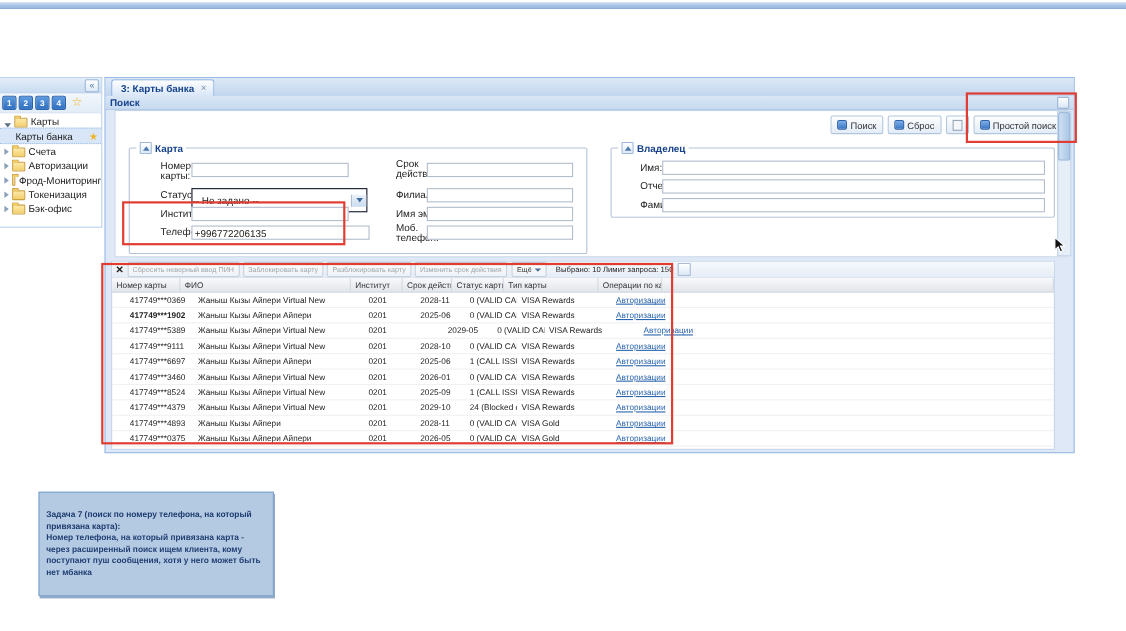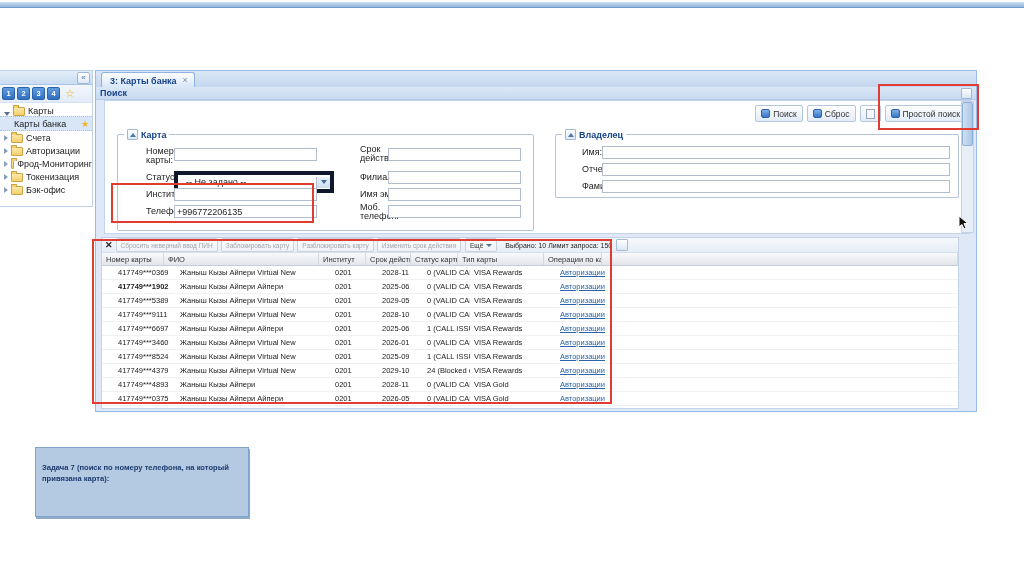--- a/index.html
+++ b/index.html
@@ -60,22 +60,22 @@
 
   .fieldset{position:absolute;border:1px solid #b5c4d8;border-radius:2px;background:#fff;}
   .legend{position:absolute;top:-6px;left:6px;background:#fff;padding:0 3px;display:flex;align-items:center;gap:3px;
     font-size:9px;font-weight:bold;color:#15428b;}
   .leg-tool{width:9px;height:9px;border:1px solid #9fb8d6;border-radius:1px;background:linear-gradient(#fff,#dce9f7);
     display:flex;align-items:center;justify-content:center;cursor:pointer;}
   .leg-arr{width:0;height:0;border-bottom:4px solid #4d79ab;border-left:3px solid transparent;border-right:3px solid transparent;}
   .flabel{position:absolute;font-size:9px;color:#222;line-height:9px;margin-left:20px;}
   .finput{position:absolute;height:13px;border:1px solid #b2bdcc;background:#fff;font-size:9px;
     font-family:"Liberation Sans",sans-serif;padding:0 2px;box-sizing:border-box;color:#222;}
-  .fselect{position:absolute;height:22px;border:4px solid #0f172a;background:#fff;font-size:9px;color:#222;
-    display:flex;align-items:center;justify-content:space-between;padding-left:8px;box-sizing:border-box;cursor:pointer;}
+  .fselect{position:absolute;height:22px;border:1px solid #0f172a;background:#fff;font-size:9px;color:#222;
+    display:flex;align-items:center;justify-content:space-between;padding-left:0;box-sizing:border-box;cursor:pointer;}
   .sel-arr{width:13px;height:11px;background:linear-gradient(#eaf2fb,#cbdcf0);border-left:1px solid #b2bdcc;
     display:flex;align-items:center;justify-content:center;}
   .sel-arr::after{content:"";width:0;height:0;border-top:4px solid #3f6da0;border-left:3px solid transparent;border-right:3px solid transparent;}
 
   .vscroll{position:absolute;right:2px;top:30px;width:11px;height:130px;background:#e6eef8;border:1px solid #c3d4e8;}
   .vthumb{position:absolute;left:0;top:0;width:9px;height:42px;background:linear-gradient(90deg,#cfe0f2,#aac6e6);
     border:1px solid #8fb0d8;border-radius:2px;cursor:grab;}
 
   
   .grid-box{position:absolute;left:5px;top:166px;width:858px;height:172px;background:#fff;
@@ -210,21 +210,21 @@
         <div class="flabel" style="left:8px;top:12px;width:48px;">Номер карты:</div>
         <input class="finput" style="left: 56px; top: 13px; width: 143px;" value="">
         <div class="flabel" style="left:8px;top:38px;">Статус:</div>
         <div class="fselect" style="left:56px;top:36px;width:160px;">
           <span>-- Не задано --</span>
           <span class="sel-arr"></span>
         </div>
         <div class="flabel" style="left:8px;top:55px;">Институт:</div>
         <input class="finput" style="left: 56px; top: 53px; width: 143px;" value="">
         <div class="flabel" style="left:8px;top:72px;">Телефон:</div>
-        <input class="finput" style="left: 56px; top: 70px; width: 143px;" value="+996772206135">
+        <input class="finput" style="left: 56px; top: 70px; width: 162px;" value="+996772206135">
 
         <div class="flabel" style="left:222px;top:10px;width:46px;">Срок действия:</div>
         <input class="finput" style="left: 270px; top: 13px; width: 133px;" value="">
         <div class="flabel" style="left:222px;top:38px;">Филиал:</div>
         <input class="finput" style="left: 270px; top: 36px; width: 133px;" value="">
         <div class="flabel" style="left:222px;top:55px;">Имя эмбос.:</div>
         <input class="finput" style="left: 270px; top: 53px; width: 133px;" value="">
         <div class="flabel" style="left:222px;top:68px;width:46px;">Моб. телефон:</div>
         <input class="finput" style="left: 270px; top: 70px; width: 133px;" value="">
       </div>
@@ -291,21 +291,21 @@
             <div class="gcell" style="width: 47px;">0201</div>
             <div class="gcell" style="width: 45px;">2025-06</div>
             <div class="gcell" style="width: 47px;">0 (VALID CARD)</div>
             <div class="gcell" style="width: 86px;">VISA Rewards</div>
             <div class="gcell" style="width: 58px;"><span class="glink">Авторизации</span></div>
           </div>
           <div class="grow">
             <div class="gcell" style="width: 62px;">417749***5389</div>
             <div class="gcell" style="width: 155px;">Жаныш Кызы Айпери Virtual New</div>
             <div class="gcell" style="width: 47px;">0201</div>
-            <div class="gcell" style="width: 45px;">2029-05</div>
+            <div class="gcell" style="width: 45px; margin-left: 25px;">2029-05</div>
             <div class="gcell" style="width: 47px;">0 (VALID CARD)</div>
             <div class="gcell" style="width: 86px;">VISA Rewards</div>
             <div class="gcell" style="width: 58px;"><span class="glink">Авторизации</span></div>
           </div>
           <div class="grow">
             <div class="gcell" style="width: 62px;">417749***9111</div>
             <div class="gcell" style="width: 155px;">Жаныш Кызы Айпери Virtual New</div>
             <div class="gcell" style="width: 47px;">0201</div>
             <div class="gcell" style="width: 45px;">2028-10</div>
             <div class="gcell" style="width: 47px;">0 (VALID CARD)</div>
@@ -373,15 +373,16 @@
   <div class="red-rect" style="left:878px;top:84px;width:97px;height:42px;"></div>
   <div class="red-rect" style="left:111px;top:183px;width:199px;height:36px;"></div>
   <div class="red-rect" style="left:92px;top:239px;width:516px;height:161px;"></div>
 
   <svg class="cursor-svg" width="12" height="16">
     <path d="M1,1 L1,12 L4,9.5 L6,14 L8,13 L6,8.6 L10,8.6 Z" fill="#111" stroke="#fff" stroke-width="1"></path>
   </svg>
 
   <div class="note">
     <div class="note-title">Задача 7 (поиск по номеру телефона, на который привязана карта):</div>
+    <div class="note-body">Номер телефона, на который привязана карта - через расширенный поиск ищем клиента, кому поступают пуш сообщения, хотя у него может быть нет мбанка</div>
   </div>
 
 </div>
 
 </body></html>

